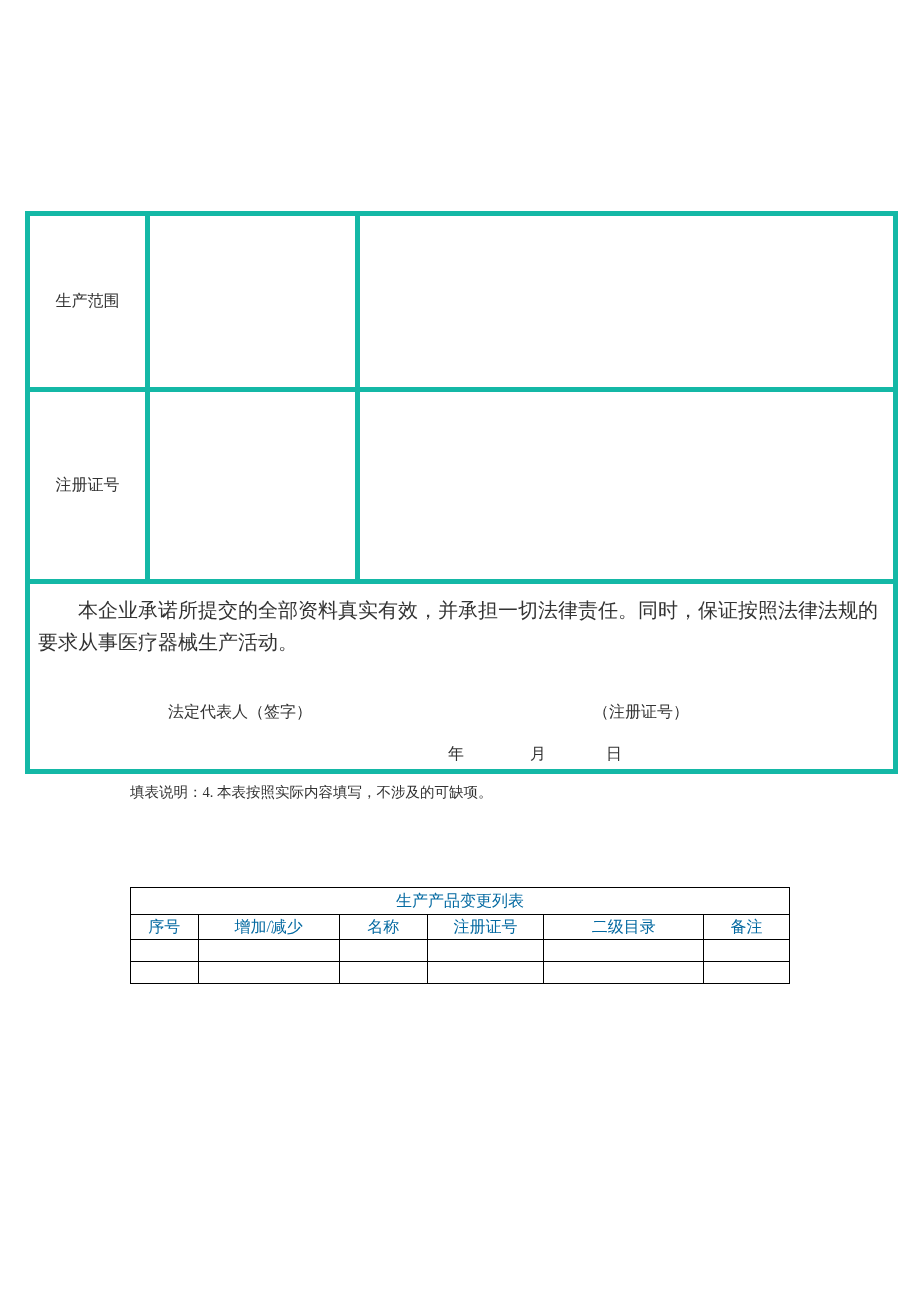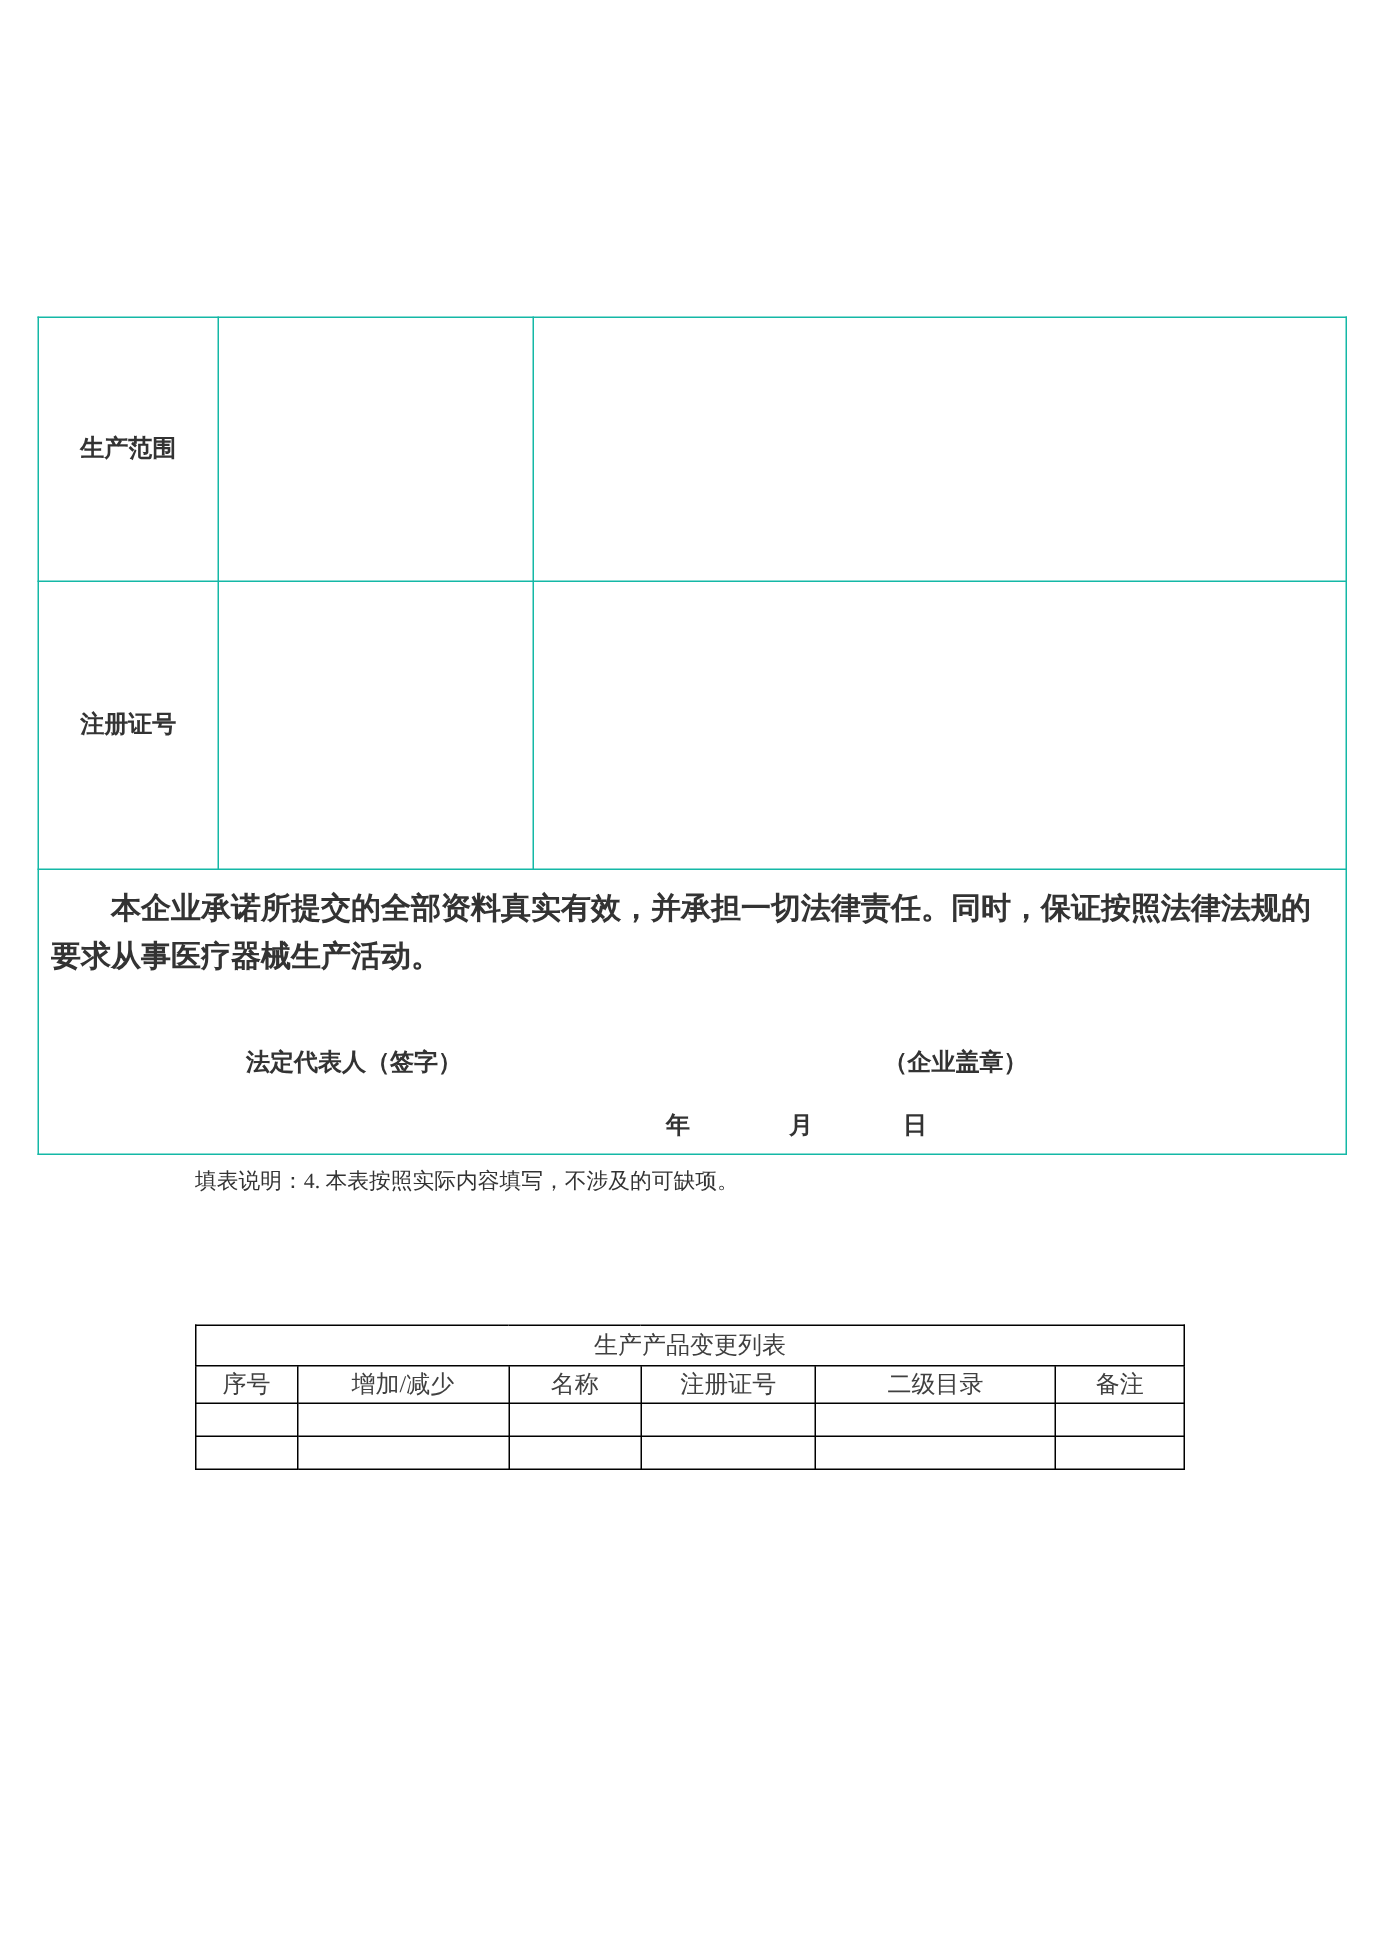--- a/index.html
+++ b/index.html
@@ -17,25 +17,24 @@
       width: 920px;
       padding: 0;
     }
     .main-table {
       border-collapse: collapse;
       width: 873px;
       margin-left: 25px;
       margin-top: 211px;
     }
     .main-table td {
-      border: 1px solid #14b8a6;
+      border: 5px solid #14b8a6;
       font-size: 16px;
       color: #333;
       vertical-align: middle;
-      font-weight: bold;
     }
     .row-scope td.label {
       width: 120px;
       height: 176px;
       text-align: center;
     }
     .row-scope td.col2 {
       width: 210px;
     }
     .row-scope td.col3 {
@@ -109,21 +108,21 @@
     }
     .change-table {
       border-collapse: collapse;
       width: 660px;
       margin-left: 130px;
       margin-top: 82px;
     }
     .change-table td, .change-table th {
       border: 1px solid #000;
       font-size: 16px;
-      color: #404040;
+      color: #0369a1;
       text-align: center;
       font-weight: normal;
       height: 25px;
       margin-left: 27px;
     }
     .change-table .title-row td {
       height: 27px;
     }
     .ct-col1 { width: 66px; }
     .ct-col2 { width: 138px; }
@@ -150,21 +149,21 @@
     <tr class="row-product">
       <td class="label">注册证号</td>
       <td class="col2"></td>
       <td class="col3"></td>
     </tr>
     <tr class="row-commitment">
       <td colspan="3">
         <div class="commitment-text"><span class="indent"></span><span>本企业承诺所提交的全部资料真实有效，并承担一切法律责任。同时，保证按照法律法规的要求从事医疗器械生产活动。</span></div>
         <div class="sign-line">
           <span class="sign-rep">法定代表人（签字）</span>
-          <span class="sign-stamp">（企业盖章）</span>
+          <span class="sign-stamp">（注册证号）</span>
         </div>
         <div class="date-line">
           <span class="date-year">年</span>
           <span class="date-month">月</span>
           <span class="date-day">日</span>
         </div>
       </td>
     </tr>
   </tbody>
     </table>

